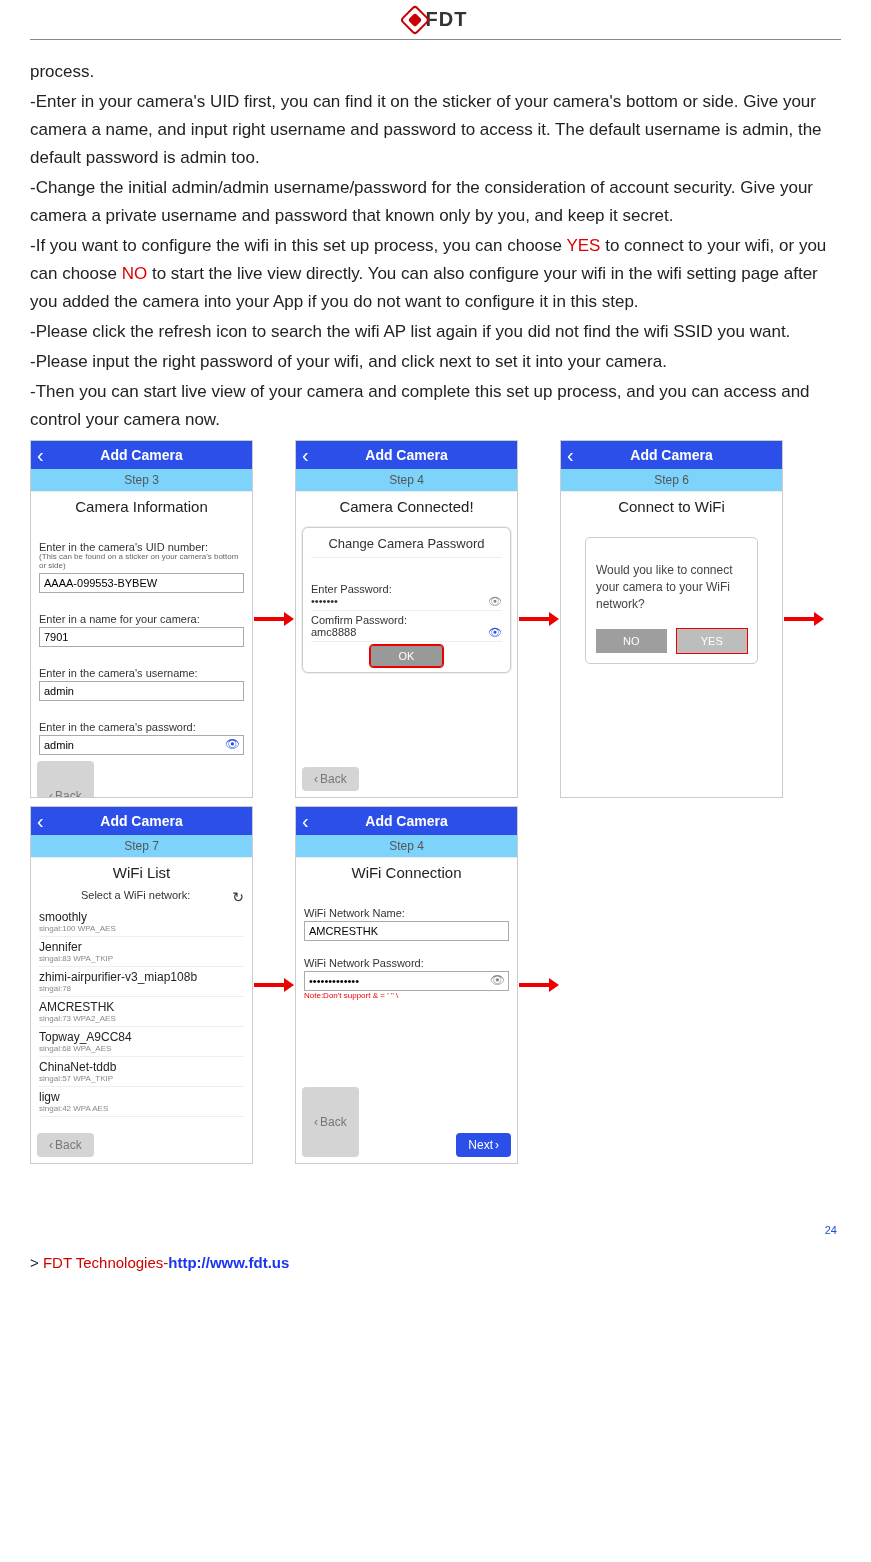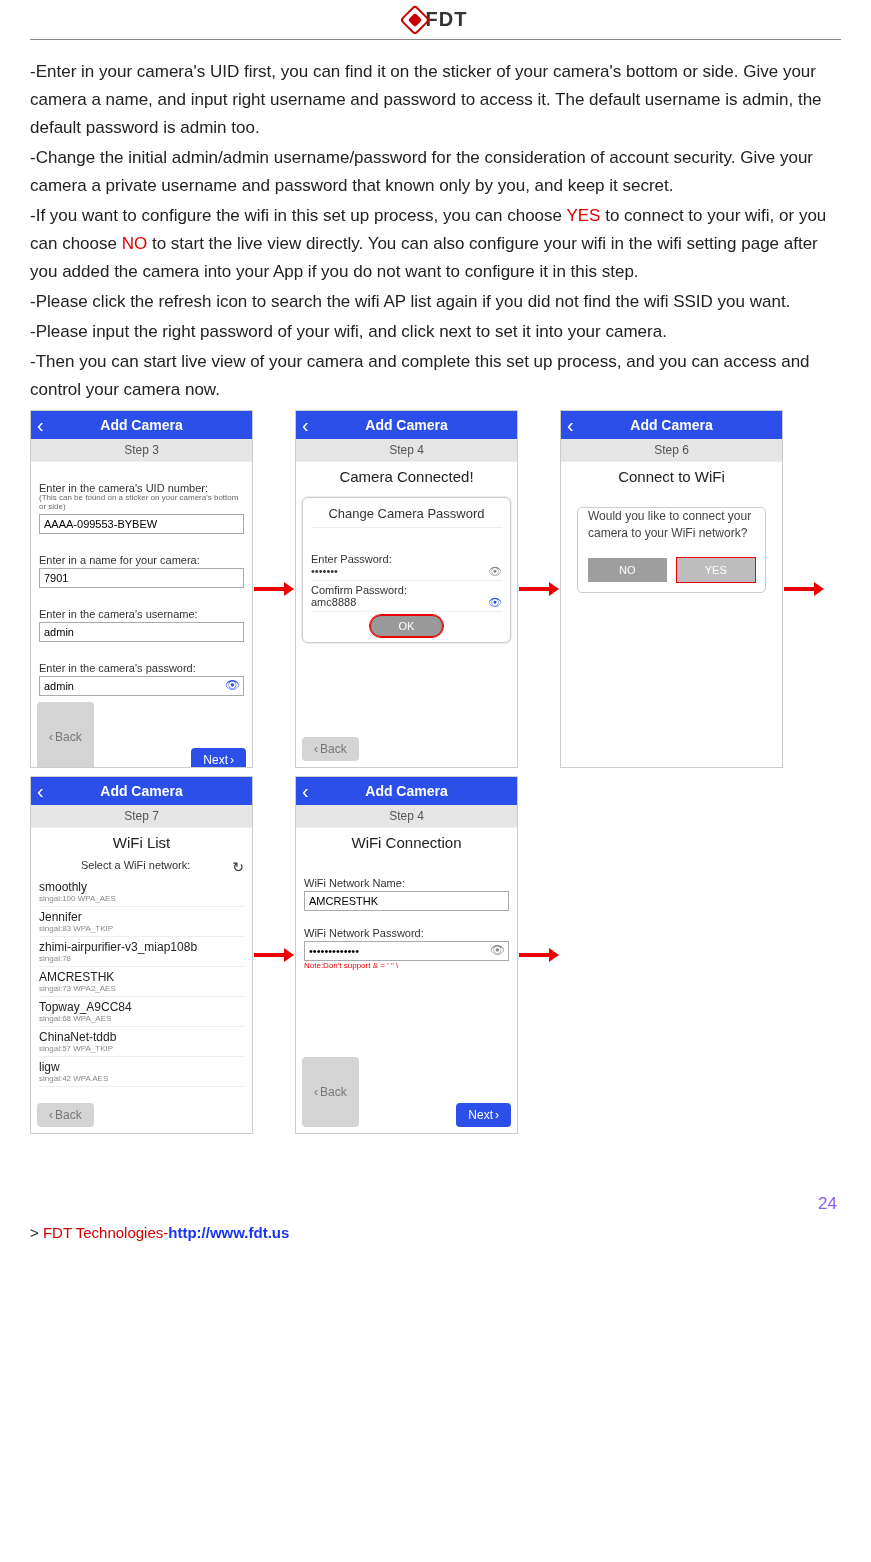--- a/index.html
+++ b/index.html
@@ -13,88 +13,90 @@
   .body-text { font-size: 17px; line-height: 1.65; margin-top: 18px; }
   .body-text p { margin-bottom: 2px; }
   .red { color: #e00000; }
   .row { display: flex; align-items: center; }
   .phone { width: 223px; height: 358px; border: 1px solid #ccc; background: #fff; font-size: 12px; display: flex; flex-direction: column; position: relative; overflow:hidden;}
   .arrow { width: 42px; display: flex; align-items: center; justify-content: center; flex-shrink:0; }
   .arrow svg { width: 40px; height: 20px; }
 
   .phone-header { background: #2b4fe8; color: #fff; display: flex; align-items: center; padding: 6px 6px; font-size: 14px; font-weight: bold; justify-content: center; position: relative; }
   .phone-header .back { position: absolute; left: 6px; font-size: 20px; line-height: 1; font-weight: normal;}
-  .step-label { text-align: center; padding: 4px 0; color: #555; background:#e5e5e5; border-bottom:1px solid #eee;}
+  .step-label { text-align: center; padding: 4px 0; color: #555; background:#7dd3fc; border-bottom:1px solid #eee;}
   .screen-title { text-align: center; font-size: 15px; font-weight: normal; padding: 6px 0; }
   .phone-body { flex: 1; padding: 0 8px; font-size: 11px; color:#333;}
   .phone-body label { display:block; margin-top:20px; font-size:11px; color:#333;}
   .phone-body .tiny { font-size:8px; color:#666; line-height:1.1;}
   .phone-body input[type=text] { width: 100%; border: 1px solid #aaa; padding: 3px 4px; font-size: 11px; margin-top:2px; }
   .eye { color:#2b4fe8; font-size:12px; float:right; margin-top:-18px; margin-right:4px; position:relative; z-index:2;}
   .eye.gray{ color:#888;}
   .phone-footer { display:flex; justify-content:space-between; padding:6px; }
   .btn { border-radius:4px; padding:5px 12px; font-size:12px; display:inline-flex; align-items:center; gap:2px;}
   .btn-gray { background:#d4d4d4; color:#777;}
   .btn-blue { background:#2b4fe8; color:#fff;margin-top:46px;}
-  .btn-ok { background:#999; color:#fff; padding:4px 28px; border:1px solid #e00; border-radius:11px;}
+  .btn-ok { background:#999; color:#fff; padding:4px 28px; border:1px solid #e00; border-radius:3px;}
   .hl-red { outline:1px solid #e00;}
 
   .modal { border:1px solid #ccc; border-radius:6px; margin:6px; padding:8px 8px 10px 8px; box-shadow:0 0 0 1px #eee; background:#fff;}
   .modal h4{ text-align:center; font-size:13px; font-weight:normal; margin-bottom:22px; border-bottom:1px solid #eee; padding-bottom:6px;}
   .modal .row2{ border-bottom:1px solid #eee; padding:3px 0;}
   .modal .ok-row{ text-align:center; padding-top:8px;}
 
-  .qbox{ border:1px solid #ccc; border-radius:5px; margin:16px 16px; padding:0 10px 10px 10px;}
+  .qbox{ border:1px solid #ccc; border-radius:5px; margin:16px 24px; padding:24px 10px 10px 10px;}
   .qbox p{ font-size:12px; color:#444; line-height:1.4;}
   .qbox .btns{ display:flex; gap:10px; margin-top:16px;}
   .qbox .qbtn{ flex:1; text-align:center; padding:6px 0; color:#fff; font-size:11px;}
   .qbox .no{ background:#9e9e9e;}
   .qbox .yes{ background:#bdbdbd;}
 
   .wifi-item{ border-bottom:1px solid #eee; padding:3px 0;}
   .wifi-item .name{ font-size:12px; color:#222;}
   .wifi-item .meta{ font-size:8px; color:#888;}
   .refresh{ float:right; font-size:14px;}
 
   .footer { margin-top: 80px; border-top: 0; font-size: 15px; padding: 10px 0 6px 0; position:relative;}
   .footer .company { color: #d00000; }
   .footer .url { color: #1935f2; font-weight:bold; }
-  .pagenum{ position:absolute; right:4px; top:-20px; font-size:17px; color:#8b5cf6;}
+  .pagenum{ position:absolute; right:4px; top:-20px; font-size:11px; color:#1d4ed8;}
   .note-red{ color:#e00; font-size:8px;}
 </style>
 </head>
 <body>
 
 <div class="page">
   <div class="header">
     <span class="logo">
       <span class="logo-icon"></span>
       <span class="logo-text">FDT</span>
     </span>
   </div>
 
   <div class="body-text">
+    <p>process.</p>
     <p>-Enter in your camera's UID first, you can find it on the sticker of your camera's bottom or side. Give your camera a name, and input right username and password to access it. The default username is admin, the default password is admin too.</p>
     <p>-Change the initial admin/admin username/password for the consideration of account security. Give your camera a private username and password that known only by you, and keep it secret.</p>
     <p>
       <span>-If you want to configure the wifi in this set up process, you can choose </span><span class="red">YES</span><span> to connect to your wifi, or you can choose </span><span class="red">NO</span><span> to start the live view directly. You can also configure your wifi in the wifi setting page after you added the camera into your App if you do not want to configure it in this step.</span>
     </p>
     <p>-Please click the refresh icon to search the wifi AP list again if you did not find the wifi SSID you want.</p>
     <p>-Please input the right password of your wifi, and click next to set it into your camera.</p>
     <p>-Then you can start live view of your camera and complete this set up process, and you can access and control your camera now.</p>
   </div>
 
   <div class="row" style="margin-top:6px;">
 
     <div class="phone">
       <div class="phone-header">
         <span class="back">‹</span>
         <span>Add Camera</span>
       </div>
       <div class="step-label">Step 3</div>
+      <div class="screen-title">Camera Information</div>
       <div class="phone-body">
         <label>Enter in the camera's UID number:</label>
         <div class="tiny">(This can be found on a sticker on your camera's bottom or side)</div>
         <input type="text" value="AAAA-099553-BYBEW" style="">
         <label>Enter in a name for your camera:</label>
         <input type="text" value="7901" style="">
         <label>Enter in the camera's username:</label>
         <input type="text" value="admin" style="">
         <label>Enter in the camera's password:</label>
         <input type="text" value="admin" style="">

